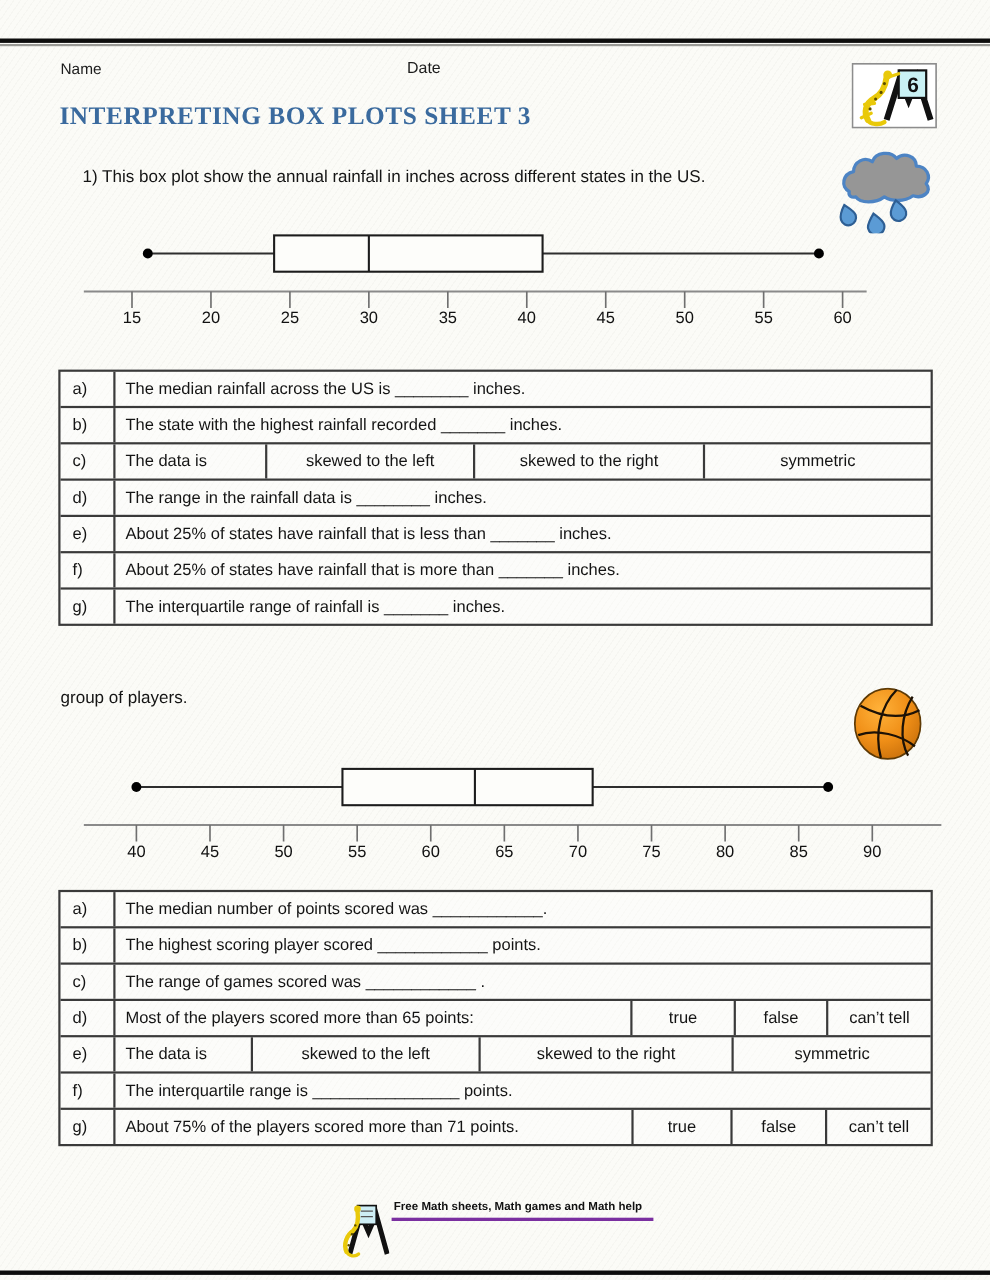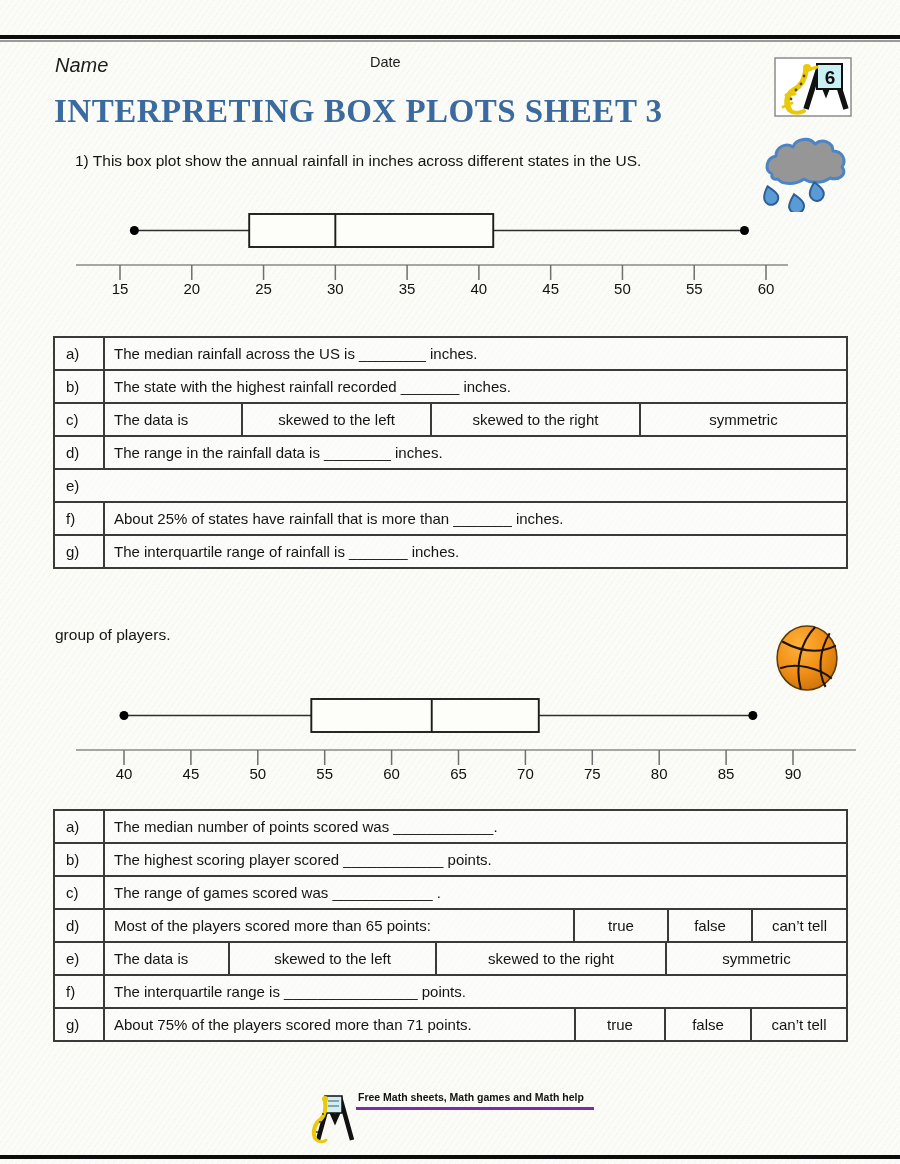--- a/index.html
+++ b/index.html
@@ -6,25 +6,25 @@
   body{font-family:"Liberation Sans", sans-serif; background:#e8e8e4;}
   .page{
     position:relative; width:900px; height:1164px; margin:0 auto;
     background:#fbfbf7;
     background-image:repeating-linear-gradient(125deg, rgba(160,160,148,0.055) 0px, rgba(160,160,148,0.055) 1px, transparent 1px, transparent 5px);
     overflow:hidden; color:#161616;
   }
   .top-rule{position:absolute;left:0;top:35px;width:100%;height:4px;background:#0d0d0d;}
   .top-rule-shadow{position:absolute;left:0;top:40px;width:100%;height:2px;background:#9a9a96;}
   .bottom-rule{position:absolute;left:0;top:1155px;width:100%;height:4px;background:#0d0d0d;}
-  .name-label{position:absolute;left:55px;top:54px;font-size:20px;color:#1c1c1c;font-style:italic;}
+  .name-label{position:absolute;left:55px;top:54px;font-size:14px;color:#1c1c1c;}
   .date-label{position:absolute;left:370px;top:54px;font-size:14.5px;color:#1c1c1c;}
   .page-title{
     position:absolute;left:54px;top:93px;margin:0;
-    font-family:"Liberation Serif", serif;font-weight:700;font-size:33px;
+    font-family:"Liberation Serif", serif;font-weight:700;font-size:23px;
     letter-spacing:0.5px;color:#3a6a9e;
   }
   .prompt{position:absolute;font-size:15.5px;line-height:29px;color:#141414;}
   .prompt .pline{white-space:nowrap;}
   .q1-prompt{left:55px;top:146px;margin-left:20px;}
   .q2-prompt{left:55px;top:620px;}
   .boxplot{position:absolute;}
   .bp1{left:76px;top:196px;text-align:center;}
   .bp2{left:76px;top:681px;}
   .qtable{position:absolute;left:53px;width:795px;border:2px solid #3a3a3a;box-sizing:border-box;background:rgba(255,255,255,0.35);}
@@ -144,20 +144,21 @@
         <div class="tcell center" style="width: 189px;">skewed to the left</div>
         <div class="tcell center" style="width: 209px;">skewed to the right</div>
         <div class="tcell flex center">symmetric</div>
       </div>
       <div class="trow">
         <div class="tcell letter">d)</div>
         <div class="tcell flex">The range in the rainfall data is ________ inches.</div>
       </div>
       <div class="trow">
         <div class="tcell letter">e)</div>
+        <div class="tcell flex">About 25% of states have rainfall that is less than _______ inches.</div>
       </div>
       <div class="trow">
         <div class="tcell letter">f)</div>
         <div class="tcell flex">About 25% of states have rainfall that is more than _______ inches.</div>
       </div>
       <div class="trow">
         <div class="tcell letter">g)</div>
         <div class="tcell flex">The interquartile range of rainfall is _______ inches.</div>
       </div>
     </div>

